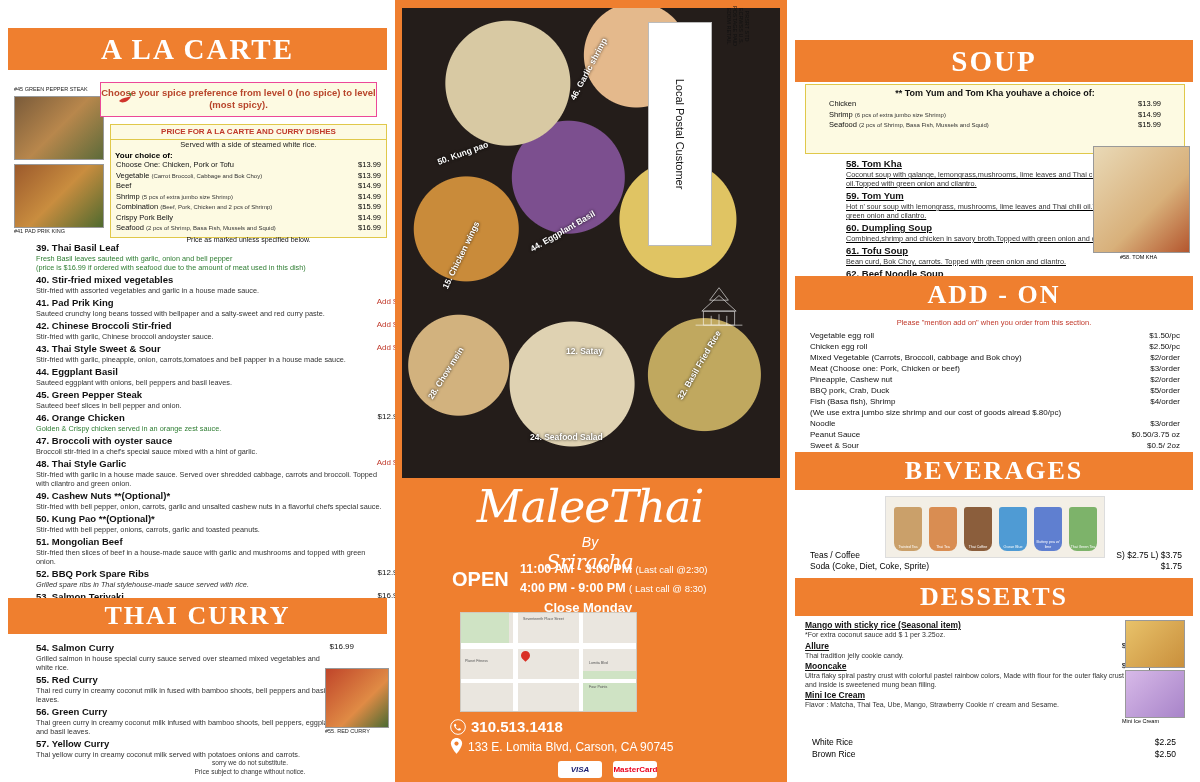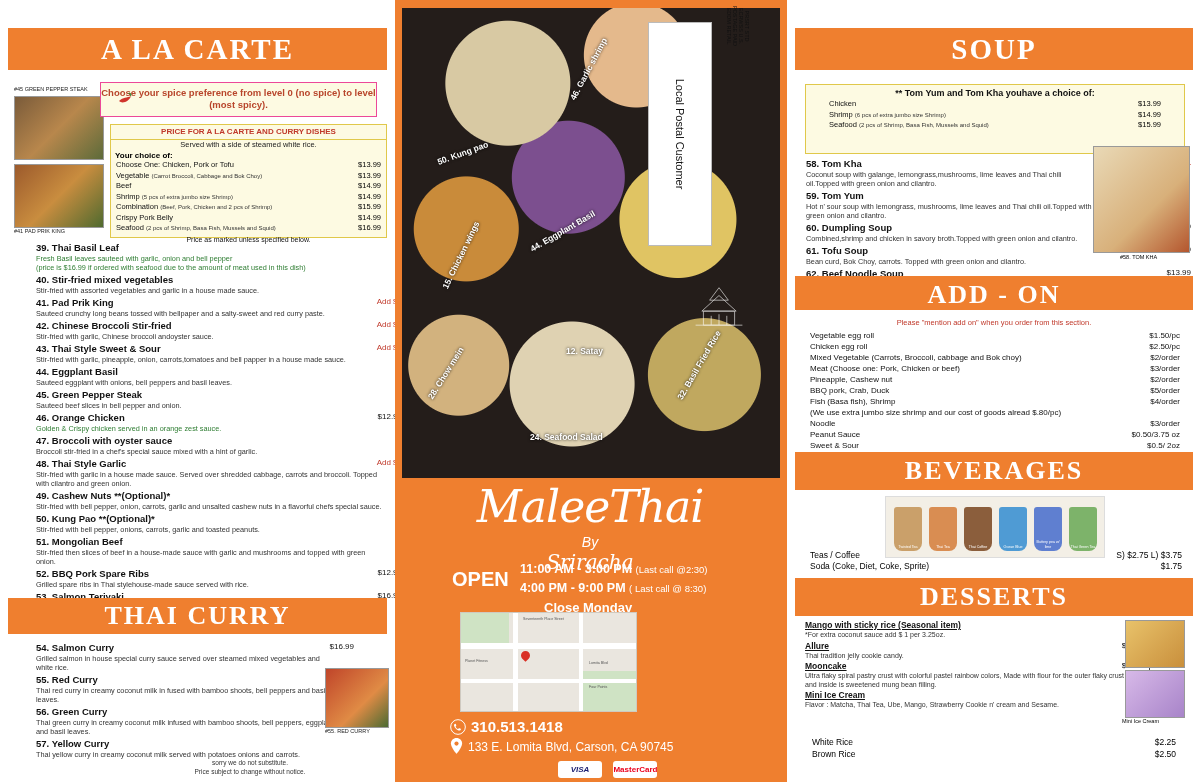--- a/index.html
+++ b/index.html
@@ -32,21 +32,21 @@
   .prow{display:flex;justify-content:space-between;font-size:7.5px;padding:0 5px;line-height:10.5px;}
   .prow .nm{color:#111;}
   .prow .nm i{font-style:normal;font-size:6px;color:#333;}
   .price-foot{font-size:7px;text-align:center;color:#111;padding-top:2px;}
 
   .menu-list{position:absolute;left:36px;top:242px;width:348px;}
   .mi{position:relative;margin-bottom:2px;}
   .mi .ttl{font-size:9.5px;font-weight:bold;color:#111;line-height:12px;}
   .mi .dsc{font-size:7.3px;color:#333;line-height:9px;}
   .mi .dsc.green{color:#2e7d32;}
-  .mi .dsc.ital{}
+  .mi .dsc.ital{font-style:italic;}
   .mi .pr{position:absolute;right:-18px;top:0;font-size:8px;color:#111;}
   .mi .pr.add{color:#c0392b;}
 
   .curry-head{position:absolute;left:8px;top:598px;width:379px;height:36px;}
   .curry-head .t{line-height:36px;font-size:26px;}
   .curry-list{position:absolute;left:36px;top:642px;width:300px;}
   .left-foot{position:absolute;left:150px;bottom:6px;width:200px;text-align:center;font-size:6.5px;color:#333;line-height:9px;}
   .curry-thumb{position:absolute;left:325px;top:668px;width:62px;height:58px;border:1px solid #999;}
   .curry-cap{position:absolute;left:325px;top:728px;font-size:5.5px;color:#222;}
 
@@ -77,25 +77,25 @@
   .mtxt{position:absolute;font-size:3.6px;color:#555;}
 
   .phone{position:absolute;left:450px;top:718px;width:300px;color:#fff;font-size:15px;font-weight:bold;}
   .addr{position:absolute;left:450px;top:738px;width:320px;color:#fff;font-size:12px;}
   .cards{position:absolute;left:558px;top:758px;}
   .card{display:inline-block;width:44px;height:17px;background:#fff;border-radius:3px;margin-right:7px;text-align:center;font-size:8px;font-weight:bold;line-height:17px;}
   .card.visa{color:#1a1f71;font-style:italic;}
   .card.mc{color:#eb001b;}
 
   
-  .soup-head{position:absolute;left:795px;top:28px;width:398px;height:42px;}
+  .soup-head{position:absolute;left:795px;top:40px;width:398px;height:42px;}
   .soup-head .t{line-height:42px;font-size:29px;}
   .soup-box{position:absolute;left:805px;top:84px;width:378px;height:68px;border:1px solid #e0c84a;background:#fdfae2;}
   .soup-box .hd{font-size:9px;font-weight:bold;text-align:center;color:#111;padding:3px 16px 1px;}
-  .soup-list{position:absolute;left:806px;top:158px;width:290px;}
+  .soup-list{position:absolute;left:846px;top:158px;width:290px;text-decoration:underline;}
   .si .ttl{font-size:9.5px;font-weight:bold;color:#111;line-height:12px;}
   .si .dsc{font-size:7.3px;color:#333;line-height:9px;}
   .si .pr{position:absolute;right:-86px;font-size:8px;}
   .si .pr.add{color:#c0392b;font-weight:bold;}
   .soup-thumb{position:absolute;left:1093px;top:146px;width:95px;height:105px;border:1px solid #999;}
   .soup-cap{position:absolute;left:1120px;top:254px;font-size:5.5px;}
 
   .addon-head{position:absolute;left:795px;top:276px;width:398px;height:34px;}
   .addon-head .t{line-height:38px;font-size:26px;}
   .addon-note{position:absolute;left:795px;top:318px;width:398px;text-align:center;font-size:7.5px;color:#c0392b;}

